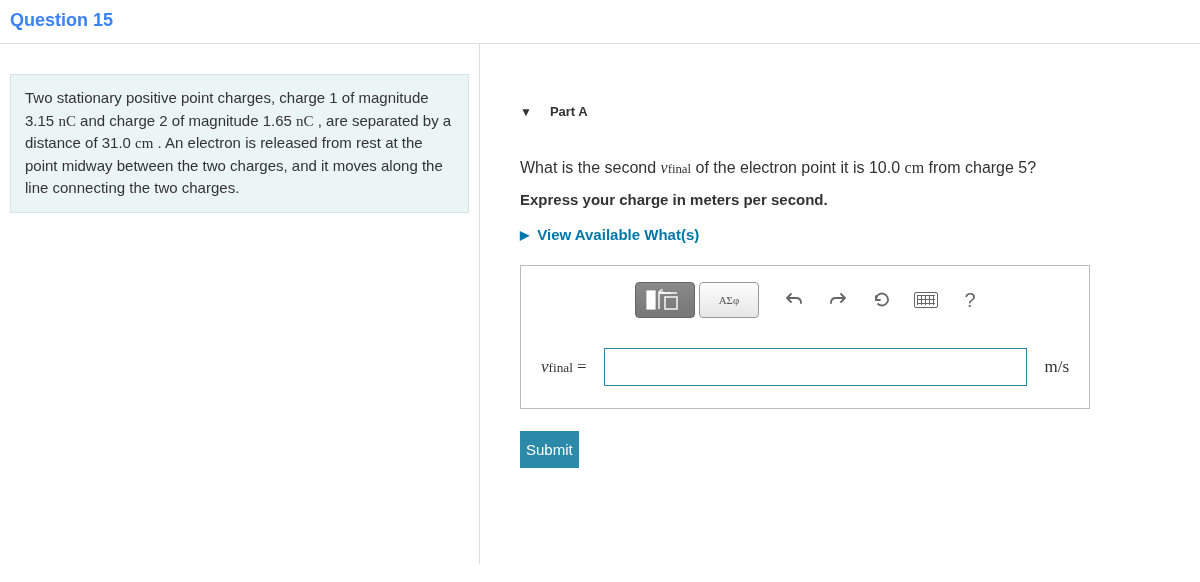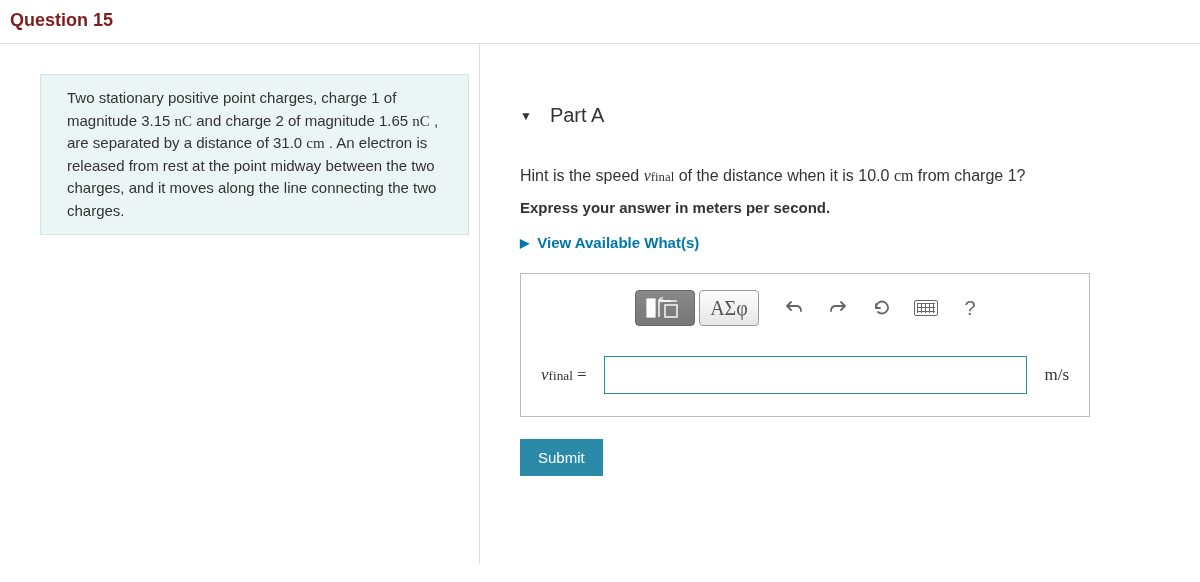--- a/index.html
+++ b/index.html
@@ -10,61 +10,60 @@
     width: 1200px;
     background: #fff;
   }
   .header {
     padding: 10px 10px 12px 10px;
     border-bottom: 1px solid #ddd;
   }
   .header h2 {
     font-size: 18px;
     font-weight: bold;
-    color: #7f1d1d;
+    color: #3b82f6;
   }
   .content {
     display: flex;
   }
   .left-col {
     width: 480px;
     padding: 30px 10px 10px 10px;
     border-right: 1px solid #ddd;
     min-height: 520px;
   }
   .problem-box {
     background: #ecf5f5;
     border: 1px solid #d4e4e4;
-    padding: 12px 26px;
+    padding: 12px 14px;
     line-height: 1.5;
     font-size: 15px;
     color: #333;
-    margin-left: 30px;
   }
   .problem-box .unit {
     font-family: "Times New Roman", Times, serif;
   }
   .right-col {
     flex: 1;
     padding: 60px 0 10px 40px;
   }
   .part-head {
     display: flex;
     align-items: center;
     margin-bottom: 40px;
   }
   .part-head .tri {
     display: inline-block;
     margin-right: 18px;
     color: #333;
     font-size: 12px;
   }
   .part-head .label {
-    font-weight: normal;
-    font-size: 20px;
+    font-weight: bold;
+    font-size: 13px;
   }
   .question-text {
     font-size: 16px;
     margin-bottom: 14px;
   }
   .question-text .mathsym {
     font-family: "Times New Roman", Times, serif;
     font-style: italic;
   }
   .question-text .msub {
@@ -184,21 +183,21 @@
   .rhs {
     font-family: Liberation Serif, serif;
     font-size: 17px;
     white-space: nowrap;
     padding-right: 4px;
   }
   .submit-btn {
     background: #2a8aa8;
     color: #fff;
     border: none;
-    padding: 10px 18px;
+    padding: 10px 6px;
     font-size: 15px;
     cursor: pointer;
   }
   .math-tmpl svg { display:block; }
 </style>
 </head>
 <body>
 
 <div class="header">
   <h2>Question 15</h2>
@@ -213,45 +212,45 @@
   </div>
 
   <div class="right-col">
 
     <div class="part-head">
       <span class="tri">▼</span>
       <span class="label">Part A</span>
     </div>
 
     <div class="question-text">
-      <span>Hint is the speed </span><span class="mathsym">v</span><span class="msub">final</span><span> of the distance when it is 10.0 </span><span class="unit">cm</span><span> from charge 1?</span>
-    </div>
-
-    <div class="instruction">Express your answer in meters per second.</div>
+      <span>What is the second </span><span class="mathsym">v</span><span class="msub">final</span><span> of the electron point it is 10.0 </span><span class="unit">cm</span><span> from charge 5?</span>
+    </div>
+
+    <div class="instruction">Express your charge in meters per second.</div>
 
     <div class="hints">
       <span class="tri">▶</span>
       <span>View Available What(s)</span>
     </div>
 
     <div class="answer-box">
 
       <div class="toolbar">
         <button class="tool-btn math math-tmpl" title="templates">
           <svg width="40" height="22" viewBox="0 0 40 22">
             <rect x="2" y="2" width="8" height="18" fill="#fff" stroke="#fff" stroke-width="1.2"></rect>
             <rect x="3.5" y="3.5" width="5" height="6" fill="none" stroke="#fff" stroke-width="1"></rect>
             <path d="M14 4 L14 20 M14 4 Q14 2 16 2 M14 4 L26 4" stroke="#fff" stroke-width="1.4" fill="none"></path>
             <line x1="15" y1="4" x2="32" y2="4" stroke="#fff" stroke-width="1.4"></line>
             <rect x="20" y="8" width="12" height="12" fill="none" stroke="#fff" stroke-width="1.4"></rect>
             <text x="15" y="3" font-size="7" fill="#fff" font-family="serif">x</text>
           </svg>
         </button>
         <button class="tool-btn greek">
-          <span style="font-size:20px;">ΑΣφ</span>
+          <span style="font-size:11px;">ΑΣφ</span>
         </button>
         <span class="tool-spacer"></span>
         <button class="tool-ico">
           <svg width="20" height="20" viewBox="0 0 20 20">
               <path d="M7 4 L3 8 L7 12 M3 8 C3 8 9 8 12 8 C16 8 17 11 17 13" fill="none" stroke="#666" stroke-width="1.8" stroke-linecap="round" stroke-linejoin="round"></path>
             </svg>
         </button>
         <button class="tool-ico">
           <svg width="20" height="20" viewBox="0 0 20 20">
               <path d="M13 4 L17 8 L13 12 M17 8 C17 8 11 8 8 8 C4 8 3 11 3 13" fill="none" stroke="#666" stroke-width="1.8" stroke-linecap="round" stroke-linejoin="round"></path>

